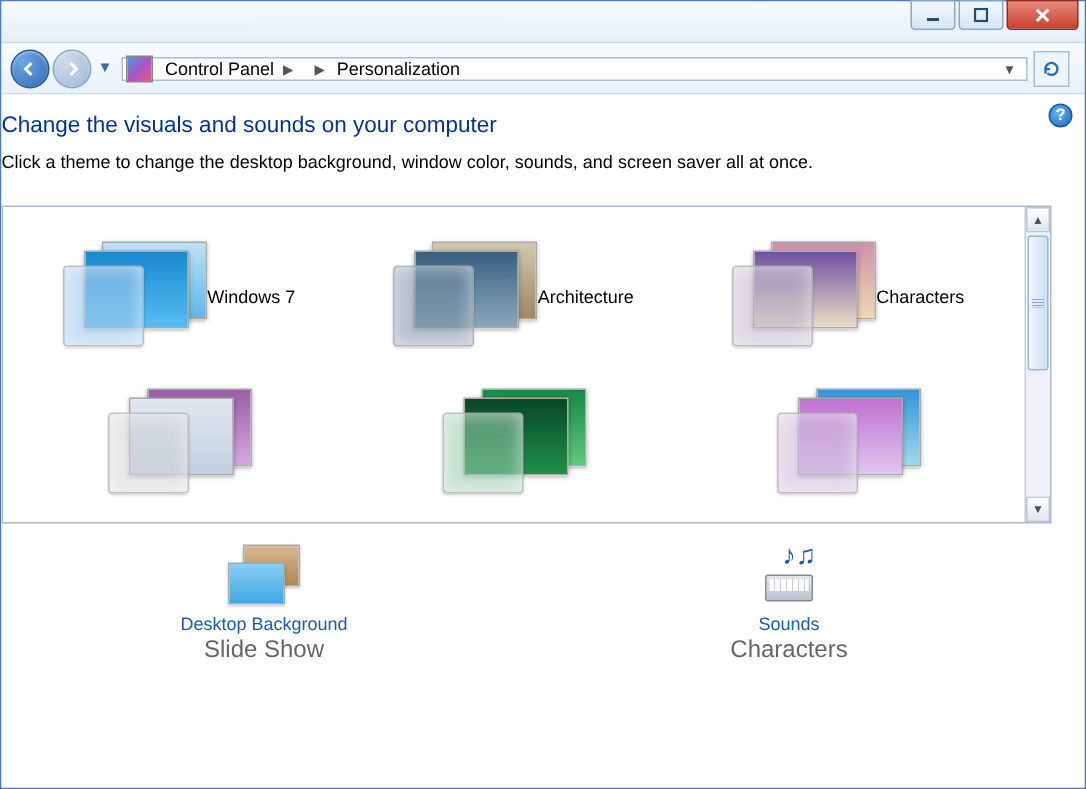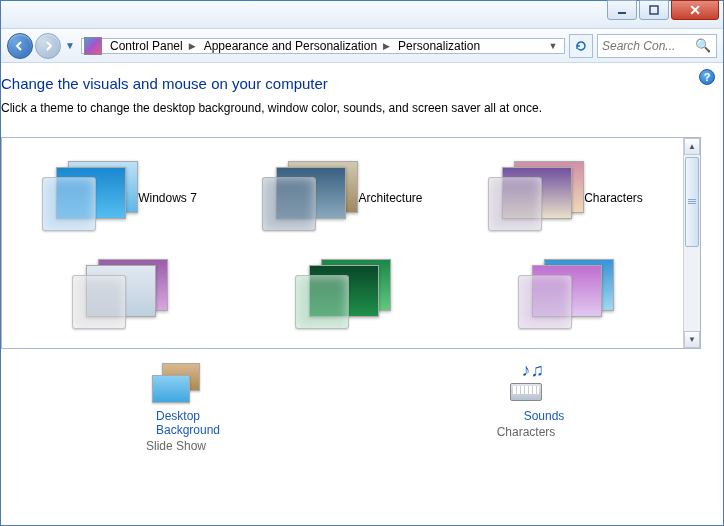--- a/index.html
+++ b/index.html
@@ -46,22 +46,22 @@
 .theme-label { margin-top:4px; font-size:12px; color:#000; }
 .scrollbar { width:17px; background:#f0f0f0; border-left:1px solid #d0d0d0; display:flex;flex-direction:column; }
 .sb-btn { height:17px; background:linear-gradient(#fefefe,#e0e6ee); border:1px solid #bcc8d8; display:flex;align-items:center;justify-content:center;font-size:8px;color:#456;}
 .sb-track{ flex:1; background:#eef1f5; position:relative;}
 .sb-thumb{ position:absolute; top:2px; left:1px; right:1px; height:90px; background:linear-gradient(90deg,#eef4fb,#cfe0f2); border:1px solid #9db8d6; border-radius:2px; display:flex;align-items:center;justify-content:center;}
 .sb-thumb::after{content:"";width:8px;height:6px;background:repeating-linear-gradient(#8aa8cc 0 1px, transparent 1px 2px);}
 
 .bottomrow { display:flex; justify-content:space-around; margin-top:12px; }
 .optcol { display:flex; flex-direction:column; align-items:center; width:112px; }
 .opticon { width:48px; height:44px; margin-bottom:4px; display:flex;align-items:center;justify-content:center; }
-.opt-label { color:#1a5ab8; font-size:12px;margin-left:36px; }
-.opt-val { color:#666; font-size:12px; margin-top:2px; }
+.opt-label { color:#1a5ab8; font-size:12px; }
+.opt-val { color:#666; font-size:16px; margin-top:2px; }
 
 
 .t-w7 .tb1{background:linear-gradient(#bde1f6,#5fb6e8);} .t-w7 .tb2{background:linear-gradient(#1a88d0,#55bdf0);} .t-w7 .tfront{background:rgba(160,200,235,.6);}
 .t-arch .tb1{background:linear-gradient(#d0c8b0,#a08860);} .t-arch .tb2{background:linear-gradient(#3a6080,#8aa8bc);} .t-arch .tfront{background:rgba(120,140,160,.55);}
 .t-char .tb1{background:linear-gradient(#d090a8,#f0d8b8);} .t-char .tb2{background:linear-gradient(#7050a0,#e8e0c8);} .t-char .tfront{background:rgba(190,180,200,.55);}
 .t-4 .tb1{background:linear-gradient(#9a5ea8,#d6a8e0);} .t-4 .tb2{background:linear-gradient(#e0e8f0,#c0d0e0);} .t-4 .tfront{background:rgba(210,210,215,.55);}
 .t-5 .tb1{background:linear-gradient(#1a8848,#60c880);} .t-5 .tb2{background:linear-gradient(#084828,#20904a);} .t-5 .tfront{background:rgba(150,200,170,.55);}
 .t-6 .tb1{background:linear-gradient(#3894d6,#a0d8f0);} .t-6 .tb2{background:linear-gradient(#c070d0,#e0c8f0);} .t-6 .tfront{background:rgba(200,180,215,.55);}
 
 
@@ -111,45 +111,40 @@
         </svg>
       </div>
     <div class="navchev">▼</div>
     <div class="addressbar">
       <div class="addricon"></div>
       <div class="crumb">
           <span>Control Panel</span>
           <span class="arrow">▶</span>
         </div>
       <div class="crumb">
-          <span>Appearance and Personalization</span>
           <span class="arrow">▶</span>
         </div>
       <div class="crumb">
           <span>Personalization</span>
         </div>
       <div class="addrdrop" style="margin-left:auto">▼</div>
     </div>
     <div class="refreshbtn">
         <svg width="14" height="14" viewBox="0 0 14 14">
           <path d="M3 7a4 4 0 1 1 1.2 2.8" stroke="#1a6abf" stroke-width="1.5" fill="none"></path>
           <path d="M3 10V7h3" stroke="#1a6abf" stroke-width="1.5" fill="none"></path>
         </svg>
       </div>
-    <div class="searchbox">
-      <input placeholder="Search Con..." style="">
-      <span class="sicon">🔍</span>
-    </div>
   </div>
 
   <div class="body">
 
     <div class="mainpane">
       <div class="helpicon">?</div>
-      <div class="heading">Change the visuals and mouse on your computer</div>
+      <div class="heading">Change the visuals and sounds on your computer</div>
       <div class="subtext">Click a theme to change the desktop background, window color, sounds, and screen saver all at once.</div>
 
       <div class="themesframe">
         <div class="themesgrid">
           <div class="theme t-w7">
             <div class="thumbstack">
                 <div class="thumbback tb1"></div>
                 <div class="thumbback tb2"></div>
                 <div class="tfront"></div>
               </div>

